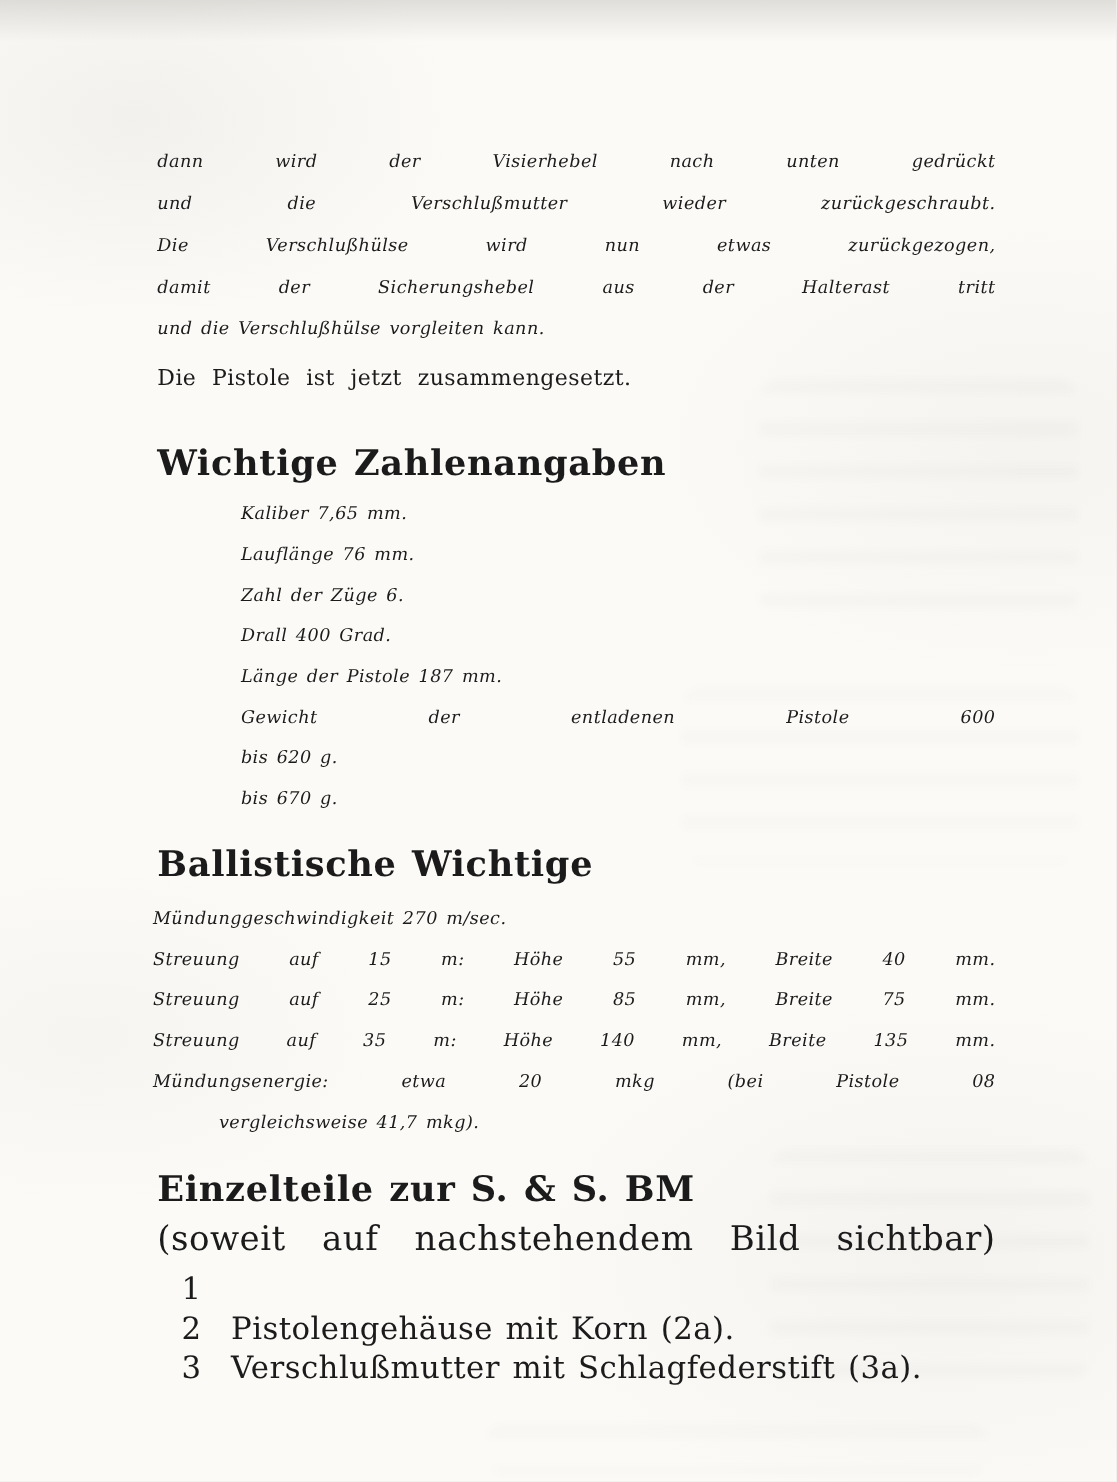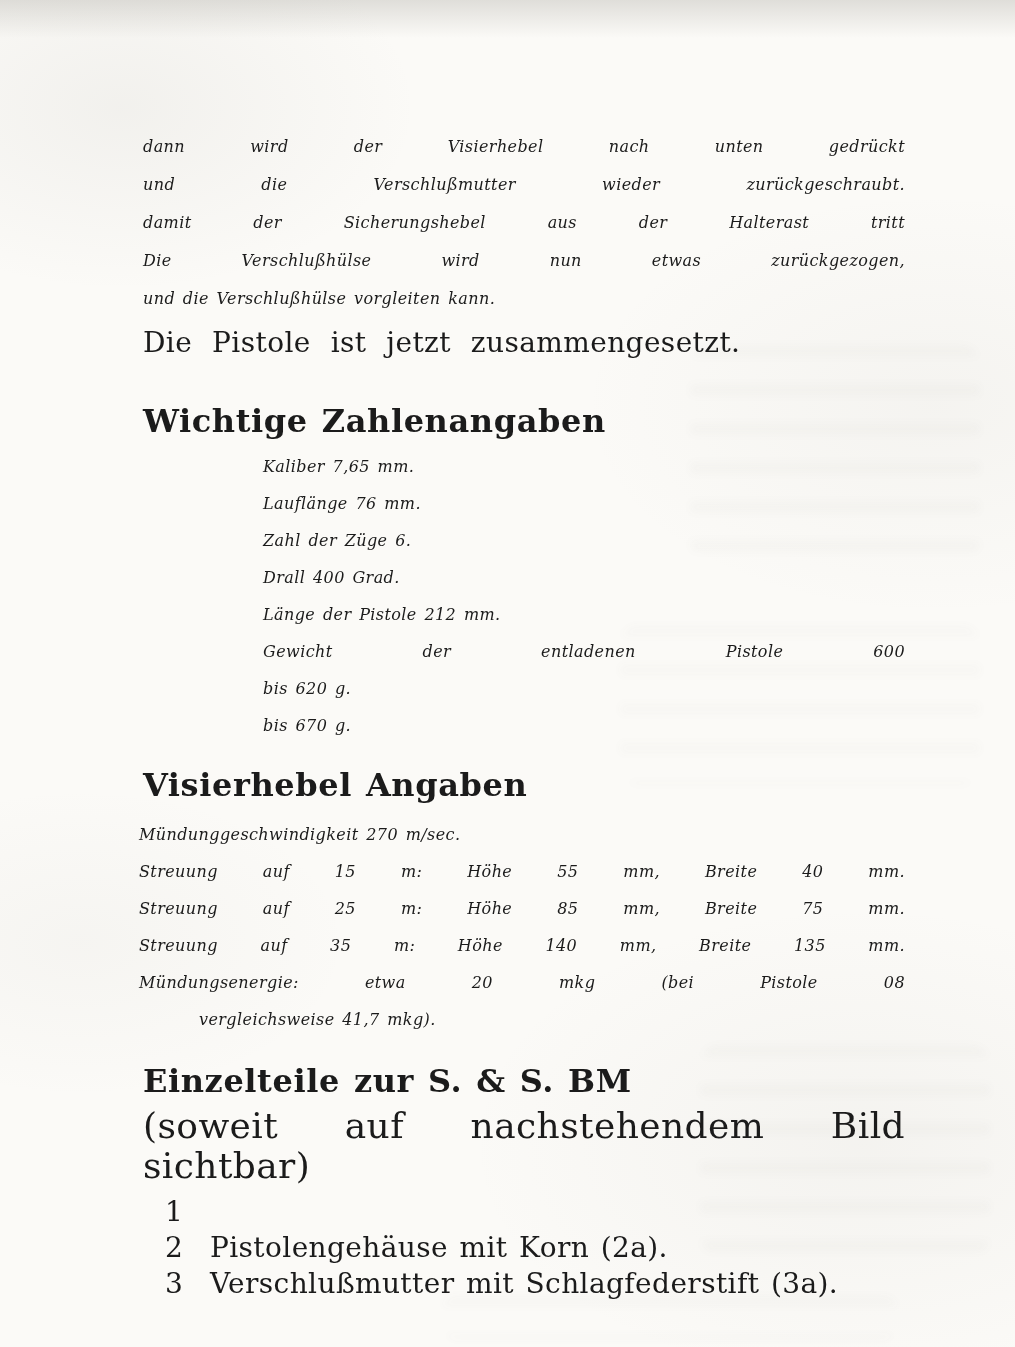--- a/index.html
+++ b/index.html
@@ -65,44 +65,44 @@
     white-space: nowrap;
     font-style: italic;
   }
   .jfull {
     white-space: normal;
     text-align: justify;
     text-align-last: justify;
   }
   .assembly-note {
     margin-top: 6px;
-    font-size: 28px;
+    font-size: 20px;
     line-height: 38px;
     word-spacing: 0.38em;
   }
   .section-heading {
     margin-top: 38px;
     font-size: 32px;
     line-height: 42px;
     font-weight: bold;
     letter-spacing: 0.6px;
   }
   .heading-ballistik { margin-top: 20px; }
   .heading-parts     { margin-top: 22px; }
   .key-figures {
     margin-top: 6px;
-    margin-left: 120px;
+    margin-left: 76px;
   }
   .key-figures .body-line { line-height: 37px; }
   .ballistics { margin-top: 10px; margin-left: -4px; }
   .ballistics .body-line { line-height: 37px; }
   .ballistics .cont-line { margin-left: 60px; }
   .parts-subheading {
     margin-top: 4px;
-    font-size: 36px;
+    font-size: 31px;
     line-height: 40px;
     text-align: justify;
     text-align-last: justify;
   }
   .parts-list { margin-top: 8px; }
   .parts-row {
     display: flex;
     font-size: 28px;
     line-height: 36px;
   }
@@ -122,41 +122,41 @@
   <div class="bleed b1"></div>
   <div class="bleed b2"></div>
   <div class="bleed b3"></div>
   <div class="bleed b4"></div>
 
   <div class="content">
 
     <div>
       <div class="body-line jfull">dann wird der Visierhebel nach unten gedrückt</div>
       <div class="body-line jfull">und die Verschlußmutter wieder zurückgeschraubt.</div>
+      <div class="body-line jfull">Die Verschlußhülse wird nun etwas zurückgezogen,</div>
       <div class="body-line jfull">damit der Sicherungshebel aus der Halterast tritt</div>
-      <div class="body-line jfull">Die Verschlußhülse wird nun etwas zurückgezogen,</div>
       <div class="body-line">und die Verschlußhülse vorgleiten kann.</div>
     </div>
 
     <div class="assembly-note">Die Pistole ist jetzt zusammengesetzt.</div>
 
     <div class="section-heading">Wichtige Zahlenangaben</div>
 
     <div class="key-figures">
       <div class="body-line">Kaliber 7,65 mm.</div>
       <div class="body-line">Lauflänge 76 mm.</div>
       <div class="body-line">Zahl der Züge 6.</div>
       <div class="body-line">Drall 400 Grad.</div>
-      <div class="body-line">Länge der Pistole 212 mm.</div>
+      <div class="body-line">Länge der Pistole 187 mm.</div>
       <div class="body-line jfull">Gewicht der entladenen Pistole 600</div>
       <div class="body-line">bis 620 g.</div>
       <div class="body-line">bis 670 g.</div>
     </div>
 
-    <div class="section-heading heading-ballistik">Visierhebel Angaben</div>
+    <div class="section-heading heading-ballistik">Ballistische Wichtige</div>
 
     <div class="ballistics">
       <div class="body-line">Mündunggeschwindigkeit 270 m/sec.</div>
       <div class="body-line jfull">Streuung auf 15 m: Höhe 55 mm, Breite 40 mm.</div>
       <div class="body-line jfull">Streuung auf 25 m: Höhe 85 mm, Breite 75 mm.</div>
       <div class="body-line jfull">Streuung auf 35 m: Höhe 140 mm, Breite 135 mm.</div>
       <div class="body-line jfull">Mündungsenergie: etwa 20 mkg (bei Pistole 08</div>
       <div class="body-line cont-line">vergleichsweise 41,7 mkg).</div>
     </div>
 

